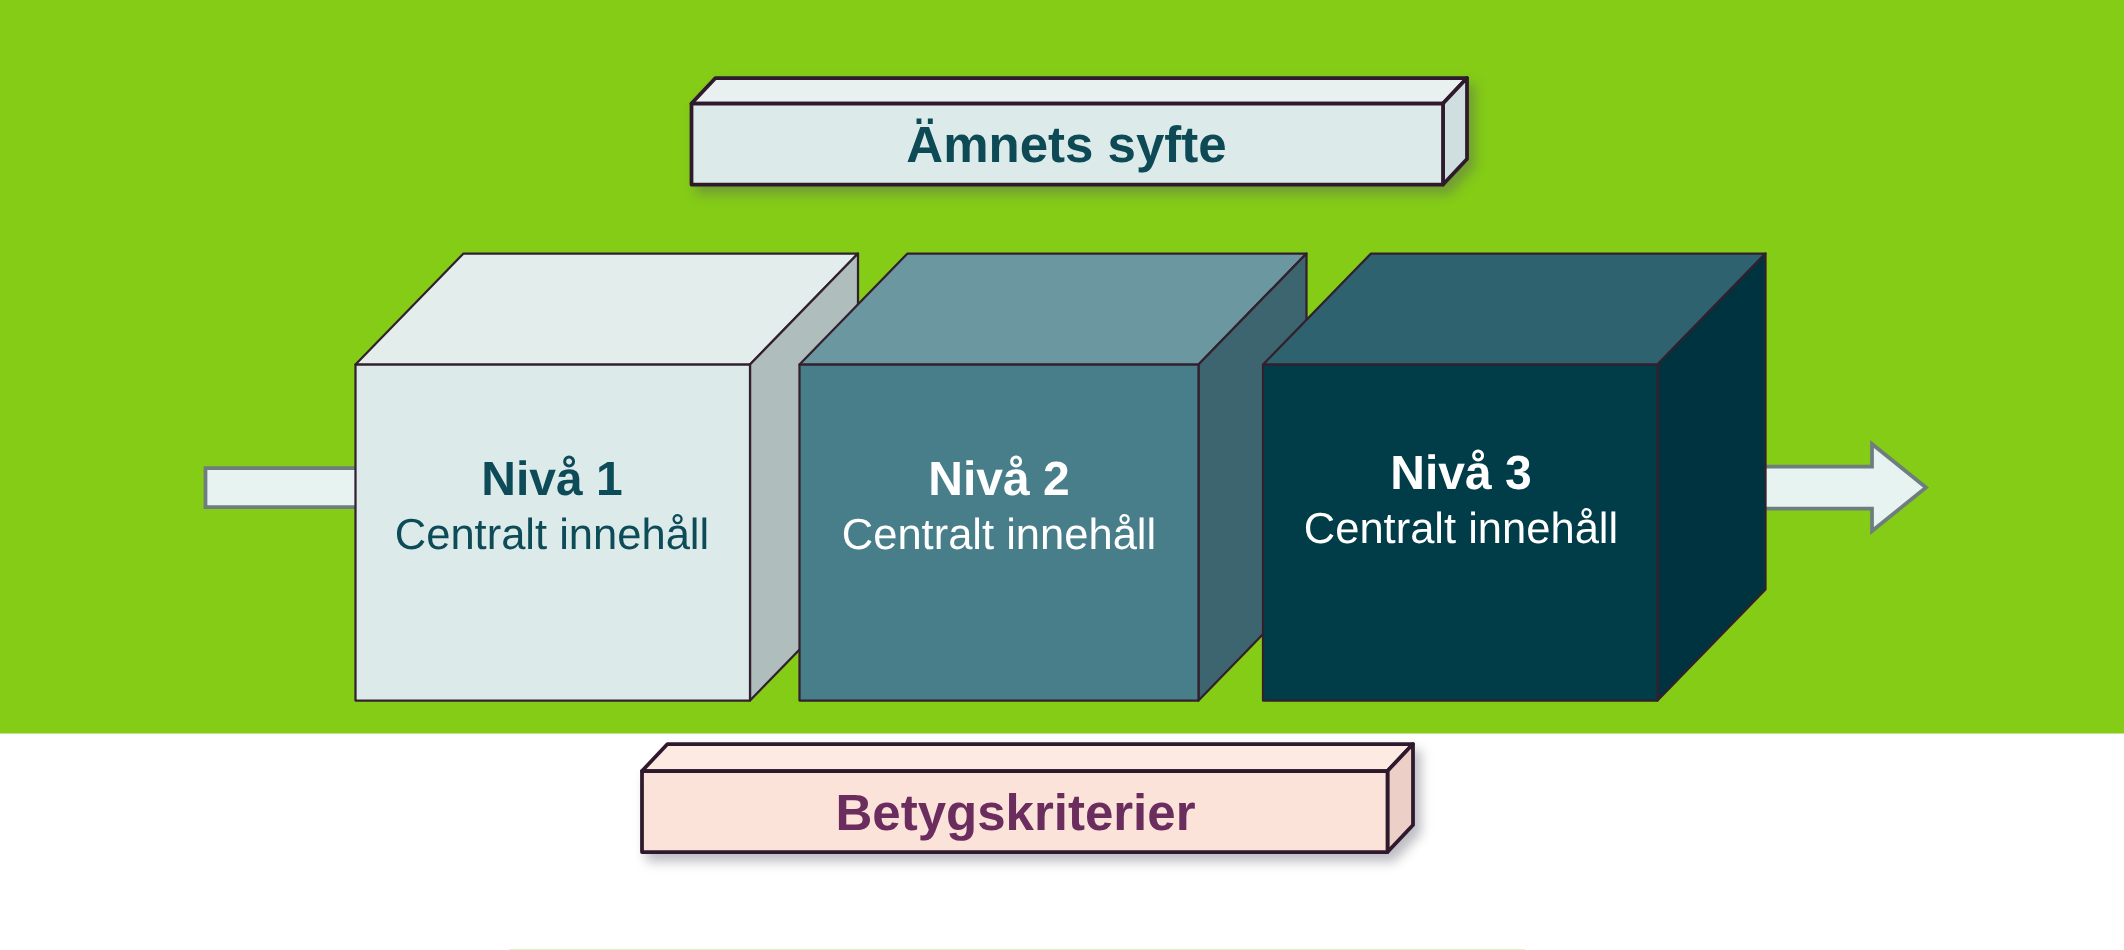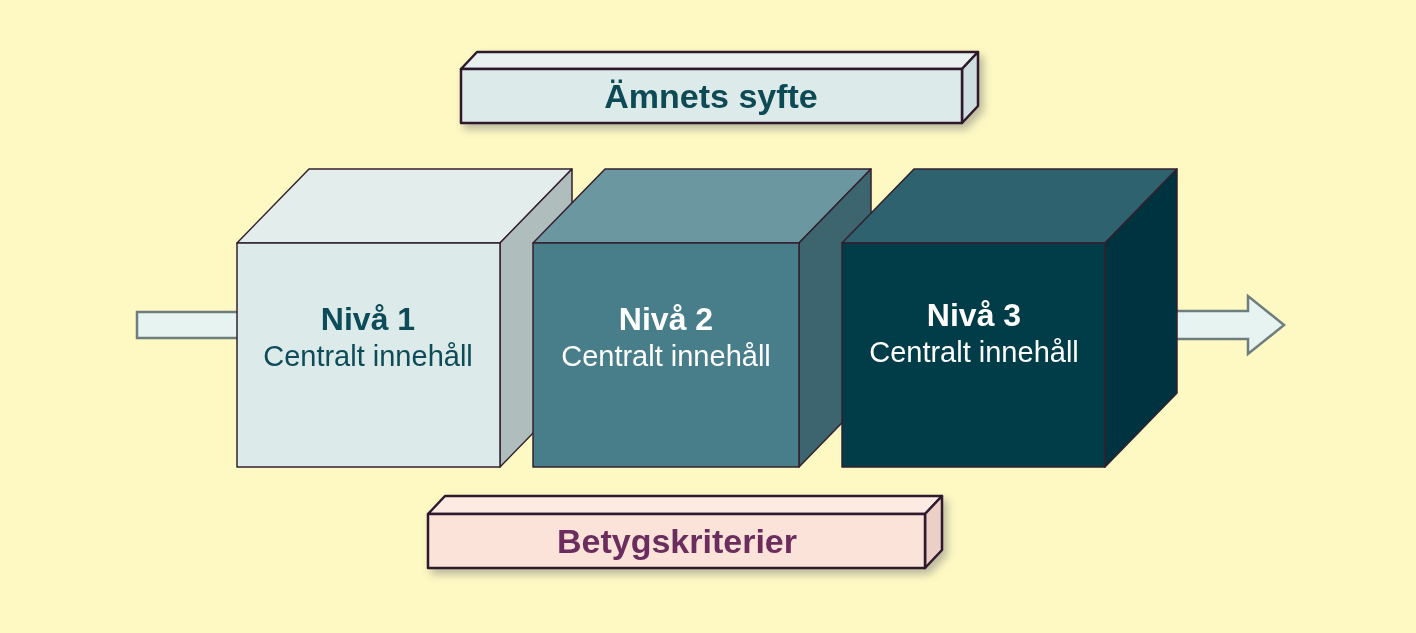--- a/index.html
+++ b/index.html
@@ -6,22 +6,22 @@
     margin: 0;
     padding: 0;
     background: #ffffff;
     width: 1416px;
     height: 633px;
     overflow: hidden;
   }
   .stage {
     position: relative;
     width: 1416px;
-    height: 633px;
-    background: #fef9c3;
+    height: 489px;
+    background: #84cc16;
   }
   svg text {
     font-family: "Liberation Sans", sans-serif;
   }
   .bar-group {
     filter: drop-shadow(4px 5px 4px rgba(85, 85, 100, 0.40));
   }
   .bar-face {
     stroke-width: 2.5;
     stroke-linejoin: round;

